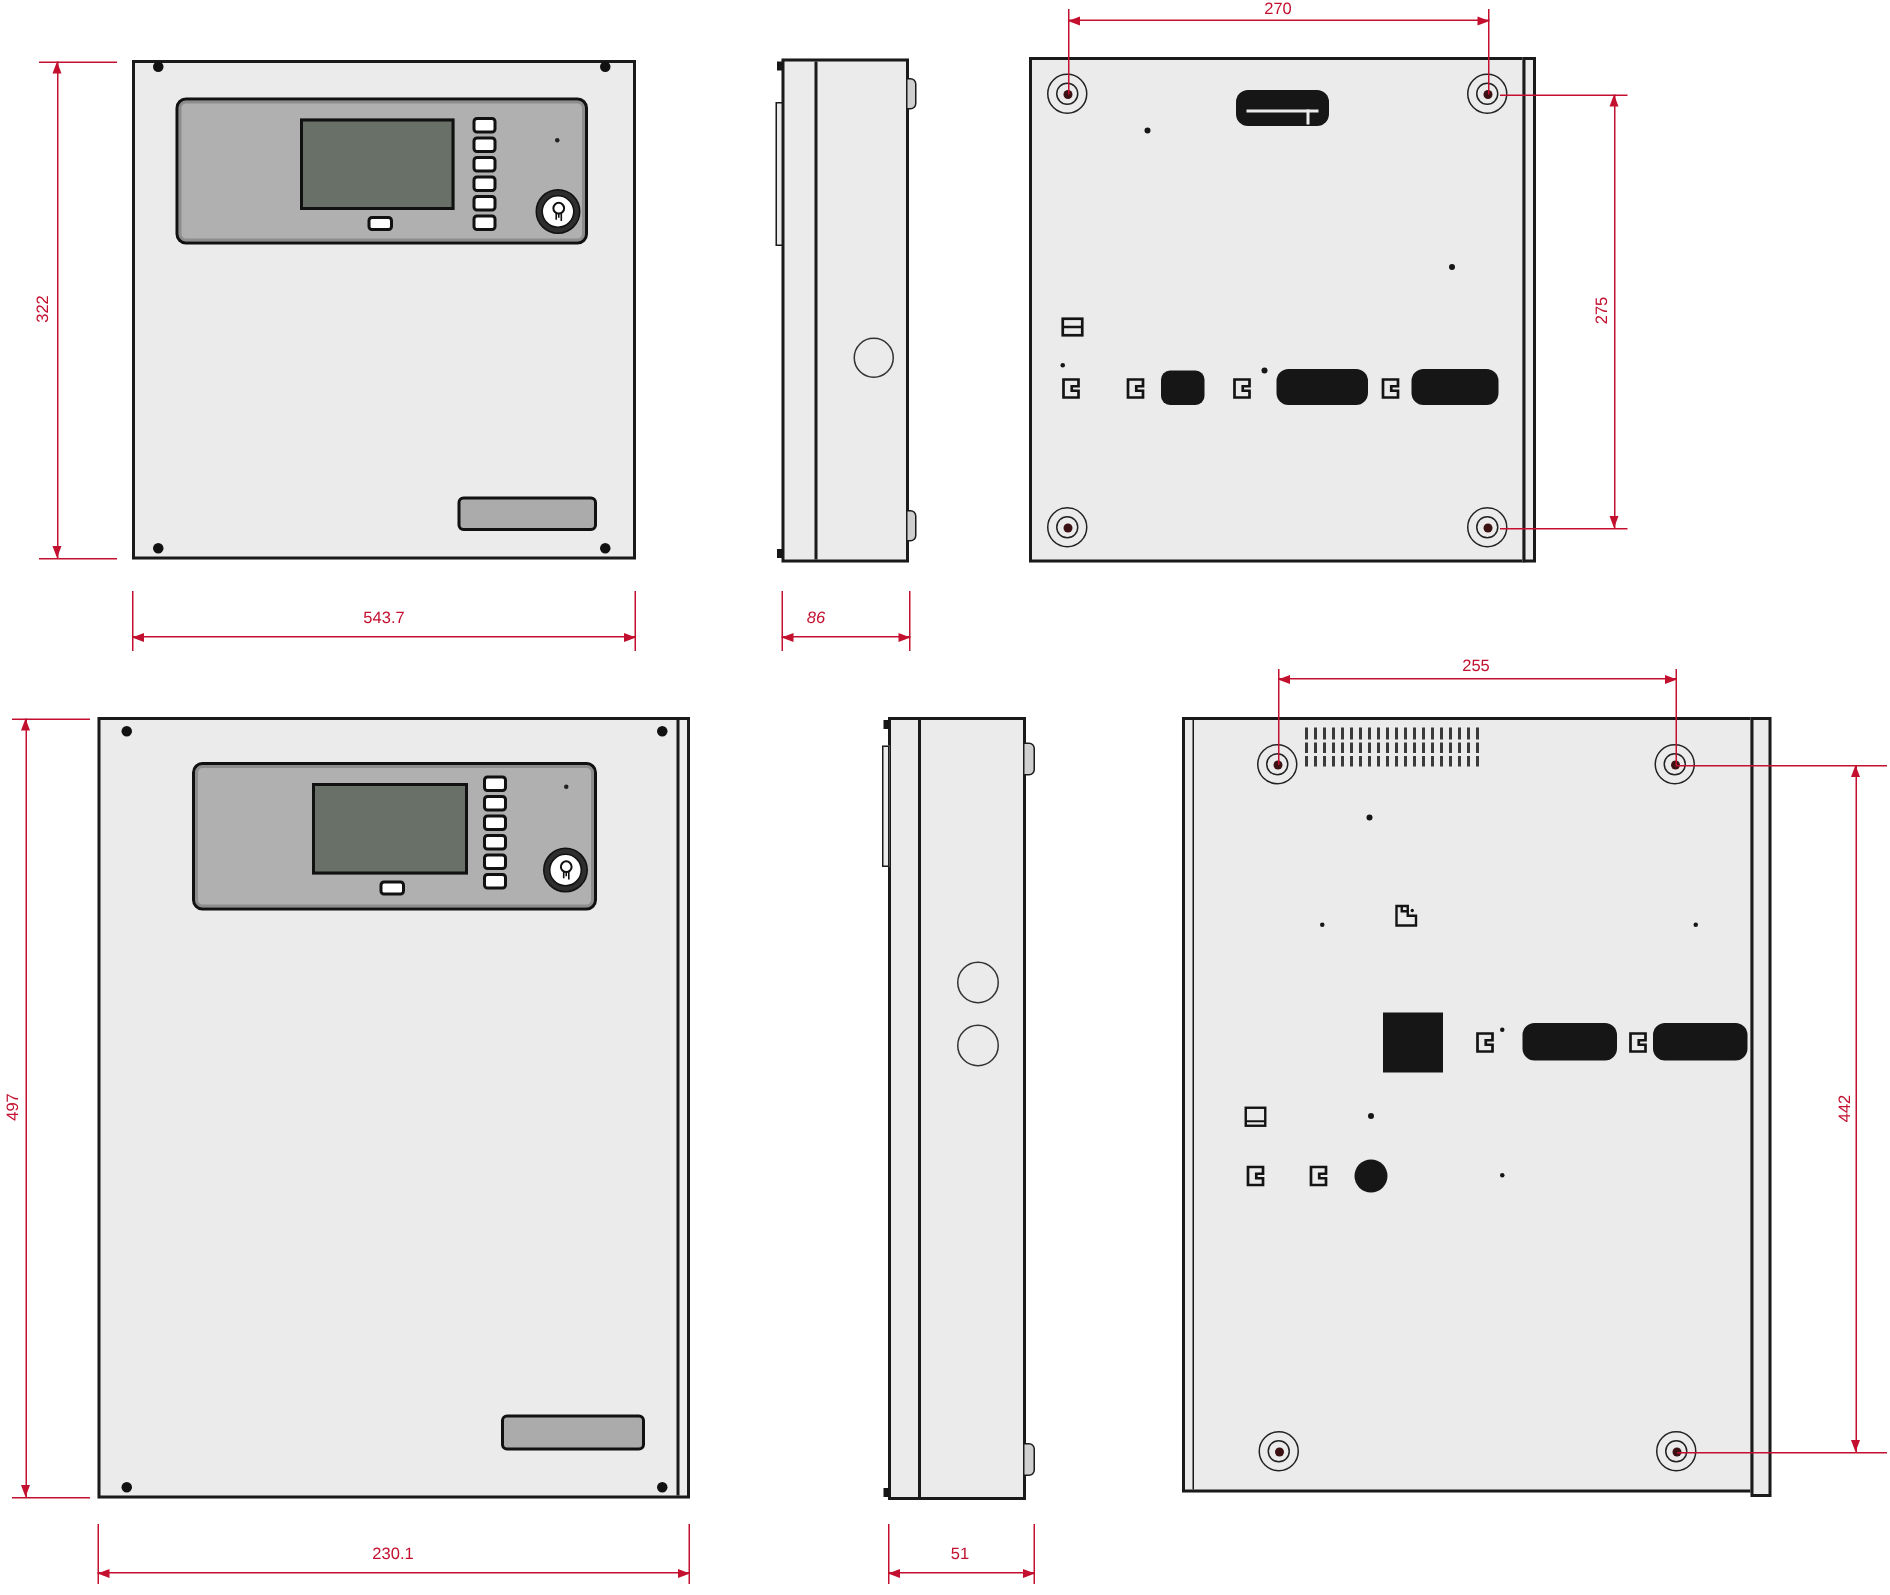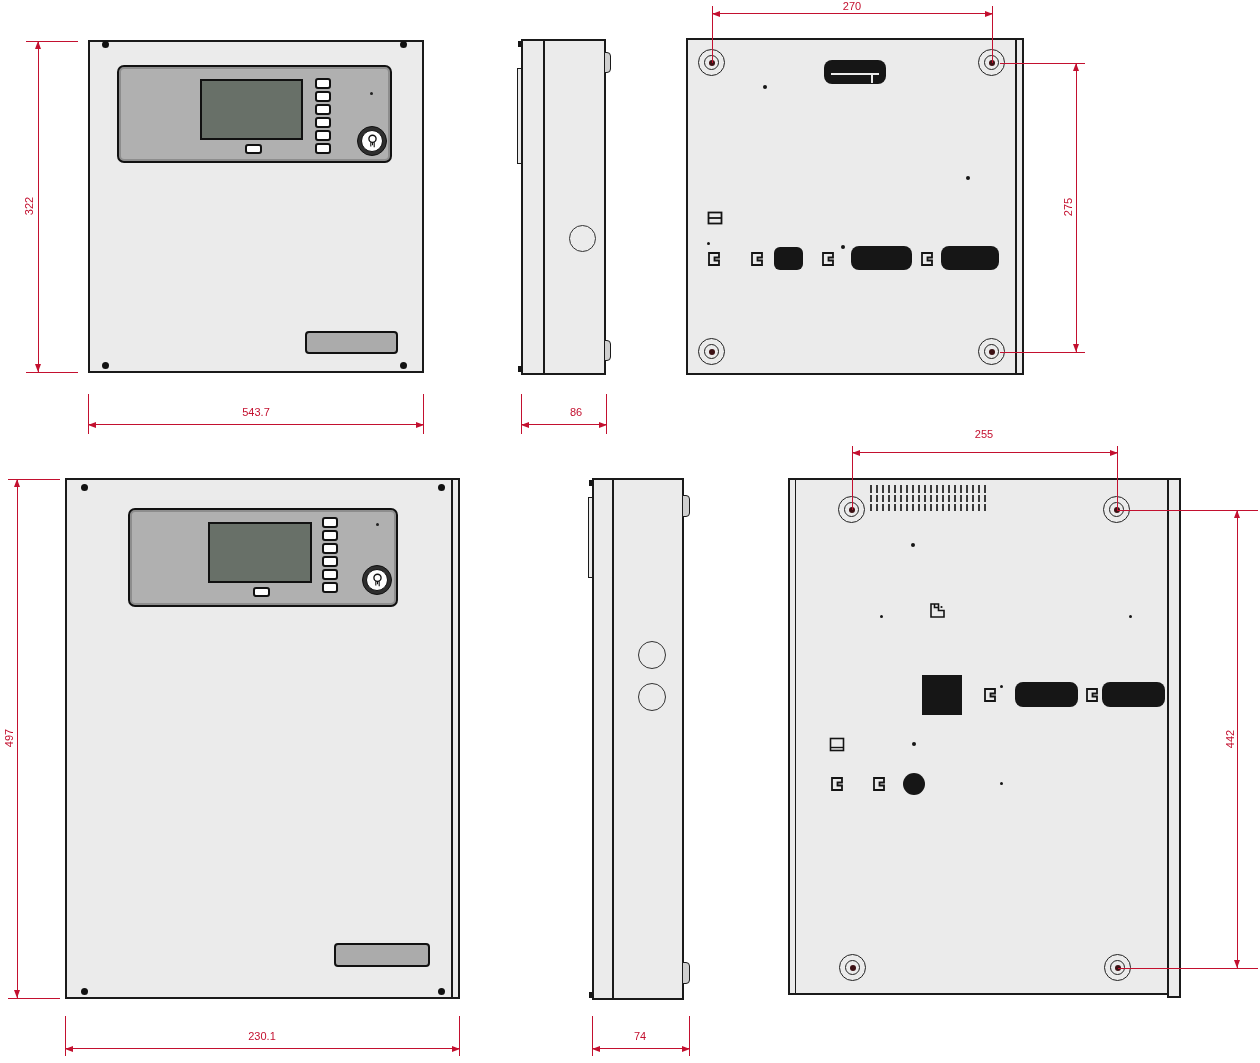--- a/index.html
+++ b/index.html
@@ -261,21 +261,21 @@
     <div class="ar ar-l" style="left:88px; top:421.5px;"></div>
     <div class="ar ar-r" style="left:416px; top:421.5px;"></div>
     <div class="abs dlabel" style="left:226px; top:406px; width:60px;">543.7</div>
   </div>
   <div style="display:contents">
     <div class="abs dl" style="left:521px; top:394px; width:1px; height:40px;"></div>
     <div class="abs dl" style="left:606px; top:394px; width:1px; height:40px;"></div>
     <div class="abs dl" style="left:521px; top:424px; width:86px; height:1px;"></div>
     <div class="ar ar-l" style="left:521px; top:421.5px;"></div>
     <div class="ar ar-r" style="left:599px; top:421.5px;"></div>
-    <div class="abs dlabel" style="left:546px; top:406px; width:60px;">86</div>
+    <div class="abs dlabel" style="left:514px; top:406px; width:60px;font-style:italic;">86</div>
   </div>
   <div style="display:contents">
     <div class="abs dl" style="left:712px; top:6px; width:1px; height:57px;"></div>
     <div class="abs dl" style="left:992px; top:6px; width:1px; height:57px;"></div>
     <div class="abs dl" style="left:712px; top:13px; width:281px; height:1px;"></div>
     <div class="ar ar-l" style="left:712px; top:10.5px;"></div>
     <div class="ar ar-r" style="left:985px; top:10.5px;"></div>
     <div class="abs dlabel" style="left:822px; top:0px; width:60px;">270</div>
   </div>
   <div style="display:contents">
@@ -303,29 +303,29 @@
     <div class="ar ar-l" style="left:65px; top:1045.5px;"></div>
     <div class="ar ar-r" style="left:452px; top:1045.5px;"></div>
     <div class="abs dlabel" style="left:232px; top:1030px; width:60px;">230.1</div>
   </div>
   <div style="display:contents">
     <div class="abs dl" style="left:592px; top:1016px; width:1px; height:40px;"></div>
     <div class="abs dl" style="left:689px; top:1016px; width:1px; height:40px;"></div>
     <div class="abs dl" style="left:592px; top:1048px; width:98px; height:1px;"></div>
     <div class="ar ar-l" style="left:592px; top:1045.5px;"></div>
     <div class="ar ar-r" style="left:682px; top:1045.5px;"></div>
-    <div class="abs dlabel" style="left:610px; top:1030px; width:60px;">74</div>
+    <div class="abs dlabel" style="left:610px; top:1030px; width:60px;">51</div>
   </div>
   <div style="display:contents">
     <div class="abs dl" style="left:852px; top:446px; width:1px; height:64px;"></div>
     <div class="abs dl" style="left:1117px; top:446px; width:1px; height:64px;"></div>
     <div class="abs dl" style="left:852px; top:452px; width:266px; height:1px;"></div>
     <div class="ar ar-l" style="left:852px; top:449.5px;"></div>
     <div class="ar ar-r" style="left:1110px; top:449.5px;"></div>
-    <div class="abs dlabel" style="left:954px; top:428px; width:60px;">255</div>
+    <div class="abs dlabel" style="left:954px; top:438px; width:60px;">255</div>
   </div>
   <div style="display:contents">
     <div class="abs dl" style="left:1117px; top:510px; width:141px; height:1px;"></div>
     <div class="abs dl" style="left:1118px; top:968px; width:140px; height:1px;"></div>
     <div class="abs dl" style="left:1237px; top:510px; width:1px; height:458px;"></div>
     <div class="ar ar-u" style="left:1234px; top:510px;"></div>
     <div class="ar ar-d" style="left:1234px; top:960px;"></div>
     <div class="abs dlabel v" style="left:1213px; top:733px; width:34px;">442</div>
   </div>
 

